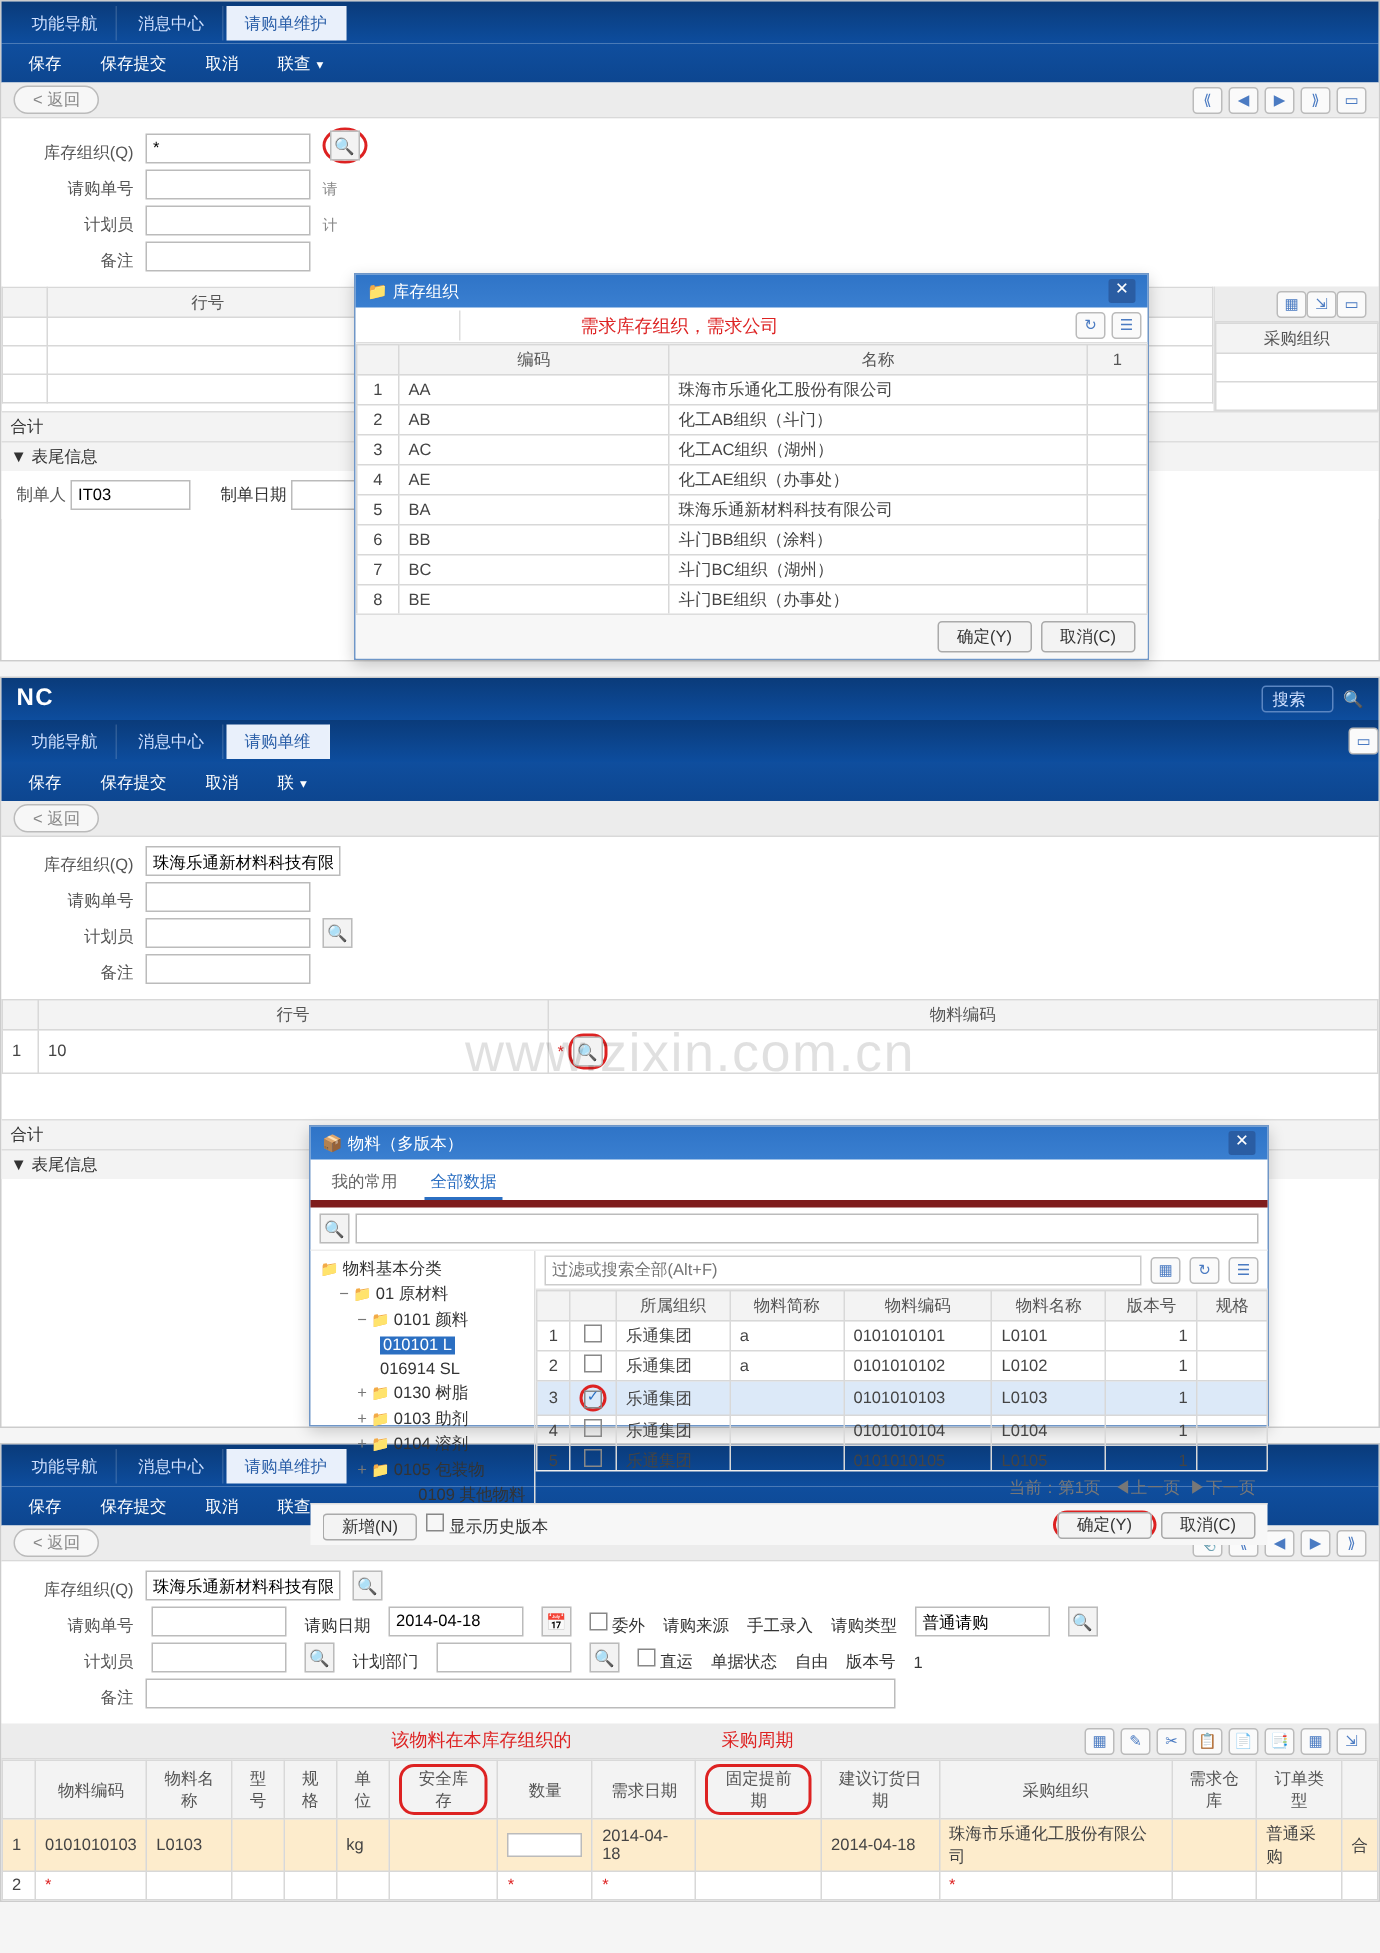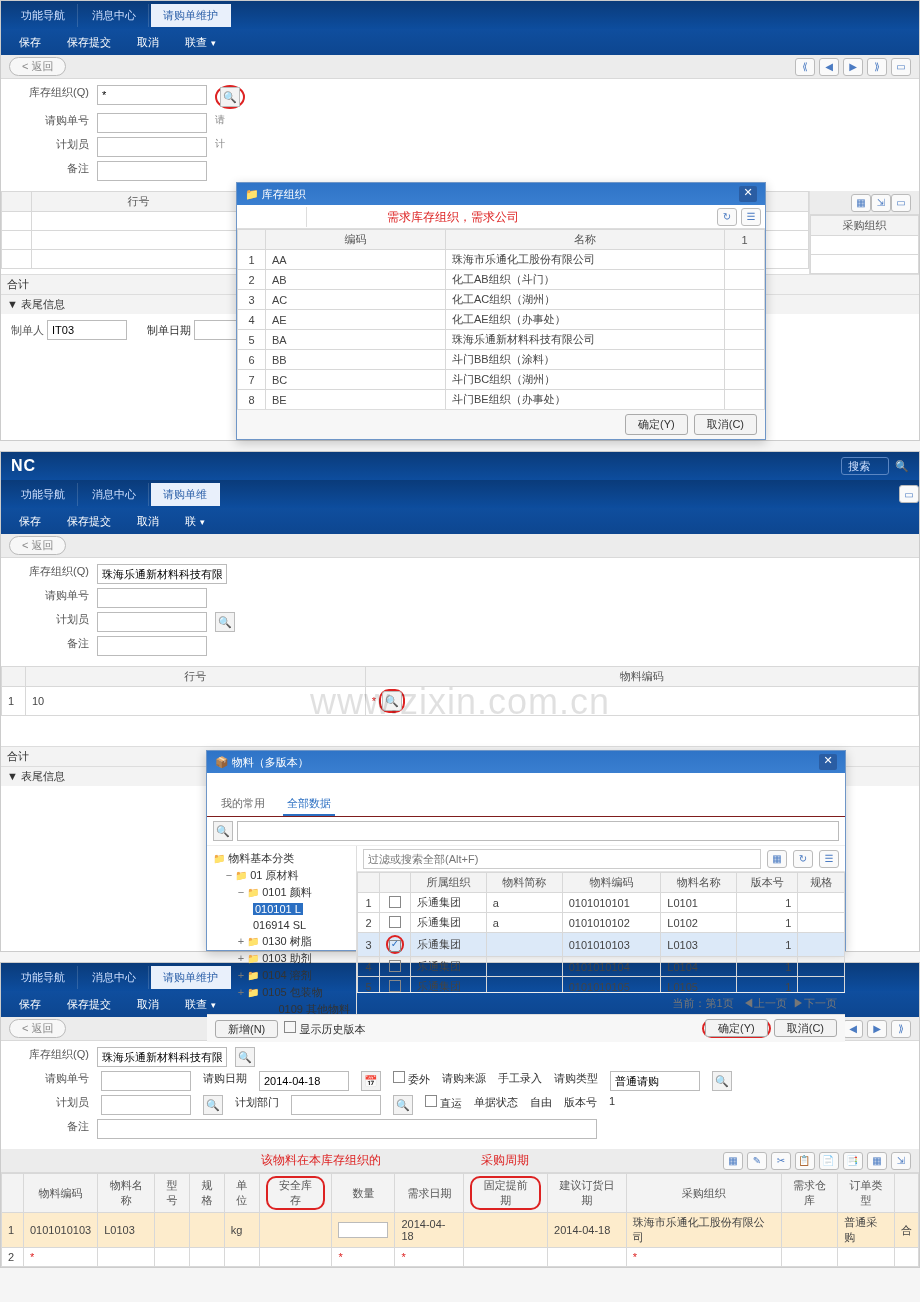--- a/index.html
+++ b/index.html
@@ -16,21 +16,21 @@
 .topbar2 .caret::after { content: "▾"; margin-left: 4px; font-size: 9px; }
 
 
 .greyrow { background: #ececec; height: 24px; display: flex; align-items: center; padding: 0 8px; border-bottom: 1px solid #d9d9d9; gap: 0; justify-content: space-between; }
 .pillbtn { border: 1px solid #bbb; border-radius: 10px; padding: 1px 12px; background: #f7f7f7; color: #888; }
 .iconbtn { width: 20px; height: 18px; border: 1px solid #bbb; border-radius: 3px; background: #fafafa; display: inline-flex; align-items: center; justify-content: center; font-size: 10px; color: #4b7bc2; }
 .iconrow { display: flex; gap: 4px; }
 
 
 .formarea { padding: 6px 10px; background: #fff; }
-.formrow { display: flex; align-items: flex-start; gap: 8px; margin-bottom: 4px; }
+.formrow { display: flex; align-items: flex-end; gap: 8px; margin-bottom: 4px; }
 .lbl { width: 78px; text-align: right; color: #555; }
 .inp { border: 1px solid #bbb; height: 20px; padding: 0 4px; background: #fff; width: 110px; }
 .inp.wide { width: 130px; }
 .searchbtn { width: 20px; height: 20px; border: 1px solid #bbb; background: #f3f3f3; display: inline-flex; align-items: center; justify-content: center; font-size: 11px; }
 .circle-red { border: 2px solid #d22; border-radius: 50%; padding: 0 3px; }
 
 
 table { border-collapse: collapse; width: 100%; }
 th, td { border: 1px solid #d8d8d8; padding: 2px 6px; height: 19px; text-align: left; font-weight: normal; color: #444; }
 th { background: #f3f3f3; text-align: center; color: #555; }
@@ -45,21 +45,21 @@
 .modal-btn { border: 1px solid #aaa; border-radius: 3px; padding: 2px 12px; background: #f3f3f3; }
 
 
 .ncbar { background: linear-gradient(#0a3b7a,#0d4d9e); color: #fff; height: 28px; display: flex; align-items: center; padding: 0 10px; justify-content: space-between; }
 .nc-logo { font-weight: bold; font-size: 16px; letter-spacing: 1px; }
 .nc-right { display: flex; align-items: center; gap: 6px; }
 .nc-search { border: 1px solid #5b86c2; border-radius: 3px; padding: 1px 18px 1px 6px; color: #cfe0ff; font-size: 11px; background: transparent; height: 18px; }
 
 .material-modal { position: relative; margin-left: 205px; margin-top: -36px; width: 640px; height: 201px; background: #fff; border: 1px solid #6f96c7; box-shadow: 0 3px 10px rgba(0,0,0,.2); z-index: 6; }
 .mm-hd { background: linear-gradient(#2f74c7,#3a7fd0); color: #fff; padding: 3px 8px; display: flex; justify-content: space-between; align-items: center; }
-.mm-tabs { display: flex; gap: 14px; padding: 20px 10px 0; border-bottom: 1px solid #7f1d1d; }
+.mm-tabs { display: flex; gap: 14px; padding: 4px 10px 0; border-bottom: 5px solid #7f1d1d; }
 .mm-tab { padding: 3px 4px; color: #666; cursor: pointer; }
 .mm-tab.active { color: #2b6fc2; border-bottom: 2px solid #2b6fc2; }
 .mm-body { display: flex; height: 168px; }
 .mm-tree { width: 150px; border-right: 1px solid #ddd; padding: 4px 6px; overflow: auto; font-size: 11px; line-height: 16px; }
 .mm-tree .node { white-space: nowrap; }
 .folder::before { content: "📁 "; font-size: 10px; }
 .mm-tree .sel { background: #2b6fc2; color: #fff; padding: 0 2px; }
 .mm-right { flex: 1; display: flex; flex-direction: column; }
 .mm-filter { height: 26px; border-bottom: 1px solid #e5e5e5; display: flex; align-items: center; padding: 0 6px; gap: 6px; }
 .mm-tbl { flex: 1; overflow: auto; }

